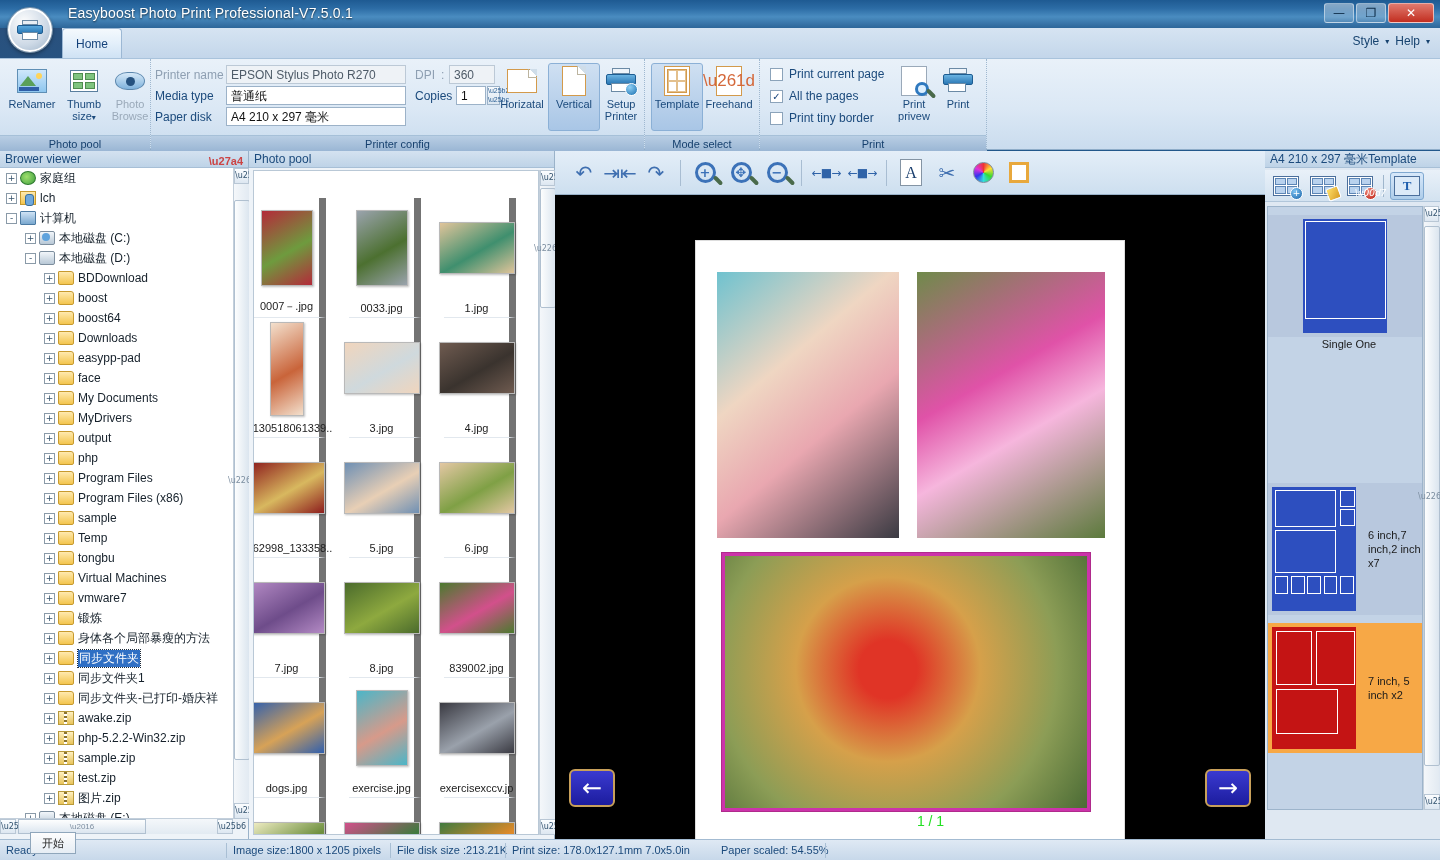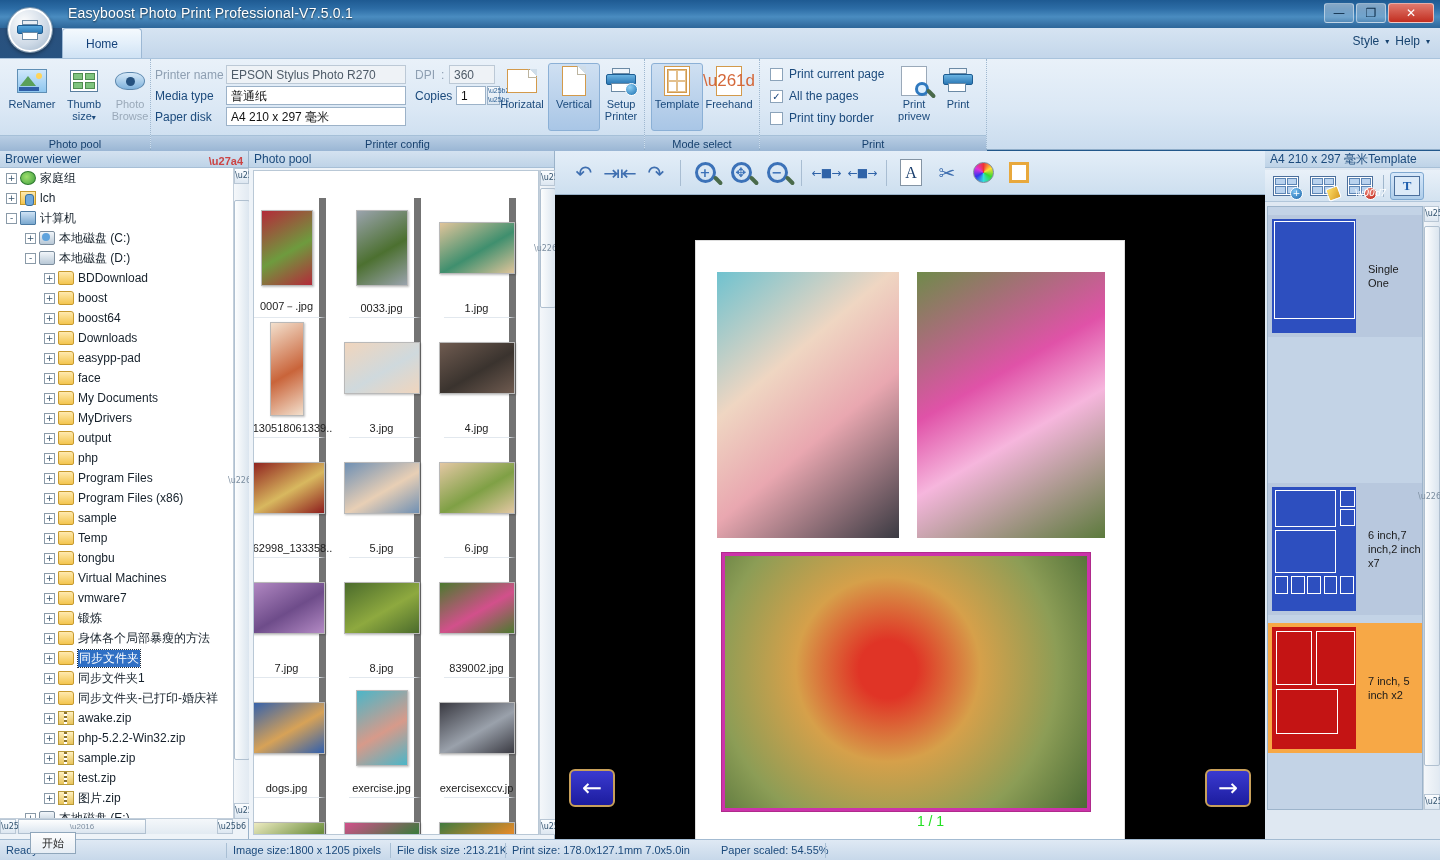--- a/index.html
+++ b/index.html
@@ -52,21 +52,21 @@
   }
   #orb .p-top { position:absolute; left:5px; top:0; width:16px; height:5px; background:#e8eef4; border:1px solid #6b8aa5; }
   #orb .p-body { position:absolute; left:0; top:5px; width:26px; height:9px; background:linear-gradient(180deg,#5aa8dc,#2a77b4); border:1px solid #1d5d92; border-radius:2px;}
   #orb .p-out { position:absolute; left:5px; top:12px; width:16px; height:8px; background:#fff; border:1px solid #6b8aa5; }
 
   #tabstrip {
     position: absolute; left: 62px; top: 28px; width: 1378px; height: 30px;
     background: linear-gradient(180deg,#d6e4f2,#c3d6ea);
   }
   #tab-home {
-    position: absolute; left: 0px; top: 0px; width: 80px; height: 30px;
+    position: absolute; left: 0px; top: 0px; width: 60px; height: 30px;
     background: linear-gradient(180deg,#f4f9fd 0%, #e3effa 50%, #cfe2f4 100%);
     border: 1px solid #9cb8d4; border-bottom: none;
     border-radius: 4px 4px 0 0;
     color: #15427a; font-size: 12px;
     text-align: center; line-height: 30px;
   }
   #style-help {
     position: absolute; right: 10px; top: 6px;
     color: #17436f; font-size: 12px; display: flex; gap: 6px; align-items: center;
   }
@@ -838,21 +838,21 @@
         </div>
     </div>
     <div style="width:1px;height:22px;background:#9fb6cc;margin:0 3px;"></div>
     <div class="rtbtn active">
       <div class="tmini" style="background:#dceaf8;display:flex;align-items:center;justify-content:center;">
         <b style="color:#1f5fae;font-size:13px;font-family:'Liberation Serif',serif;">T</b>
       </div>
     </div>
   </div>
   <div id="tmplist">
-      <div class="tmrow" style="top: 8px; height: 122px; background: rgb(184, 200, 222);">
+      <div class="tmrow" style="top: 8px; height: 122px; background: rgb(184, 200, 222); flex-direction: column;">
         <div class="tmprev" style="width: 84px; height: 114px; margin: 4px; background: rgb(45, 79, 191); position: relative;">
           <div class="cellbox" style="left: 1.72px; top: 1.72px; width: 80.84px; height: 98.04px;"></div>
         </div>
         <div class="tmlabel">Single One</div>
       </div>
       <div class="tmrow" style="top: 276px; height: 132px; background: rgb(184, 200, 222);">
         <div class="tmprev" style="width: 84px; height: 124px; margin: 4px; background: rgb(45, 79, 191); position: relative;">
           <div class="cellbox" style="left: 2.58px; top: 2.58px; width: 61.92px; height: 37.84px;"></div>
           <div class="cellbox" style="left: 67.94px; top: 2.58px; width: 15.48px; height: 17.2px;"></div>
           <div class="cellbox" style="left: 67.94px; top: 21.5px; width: 15.48px; height: 17.2px;"></div>

